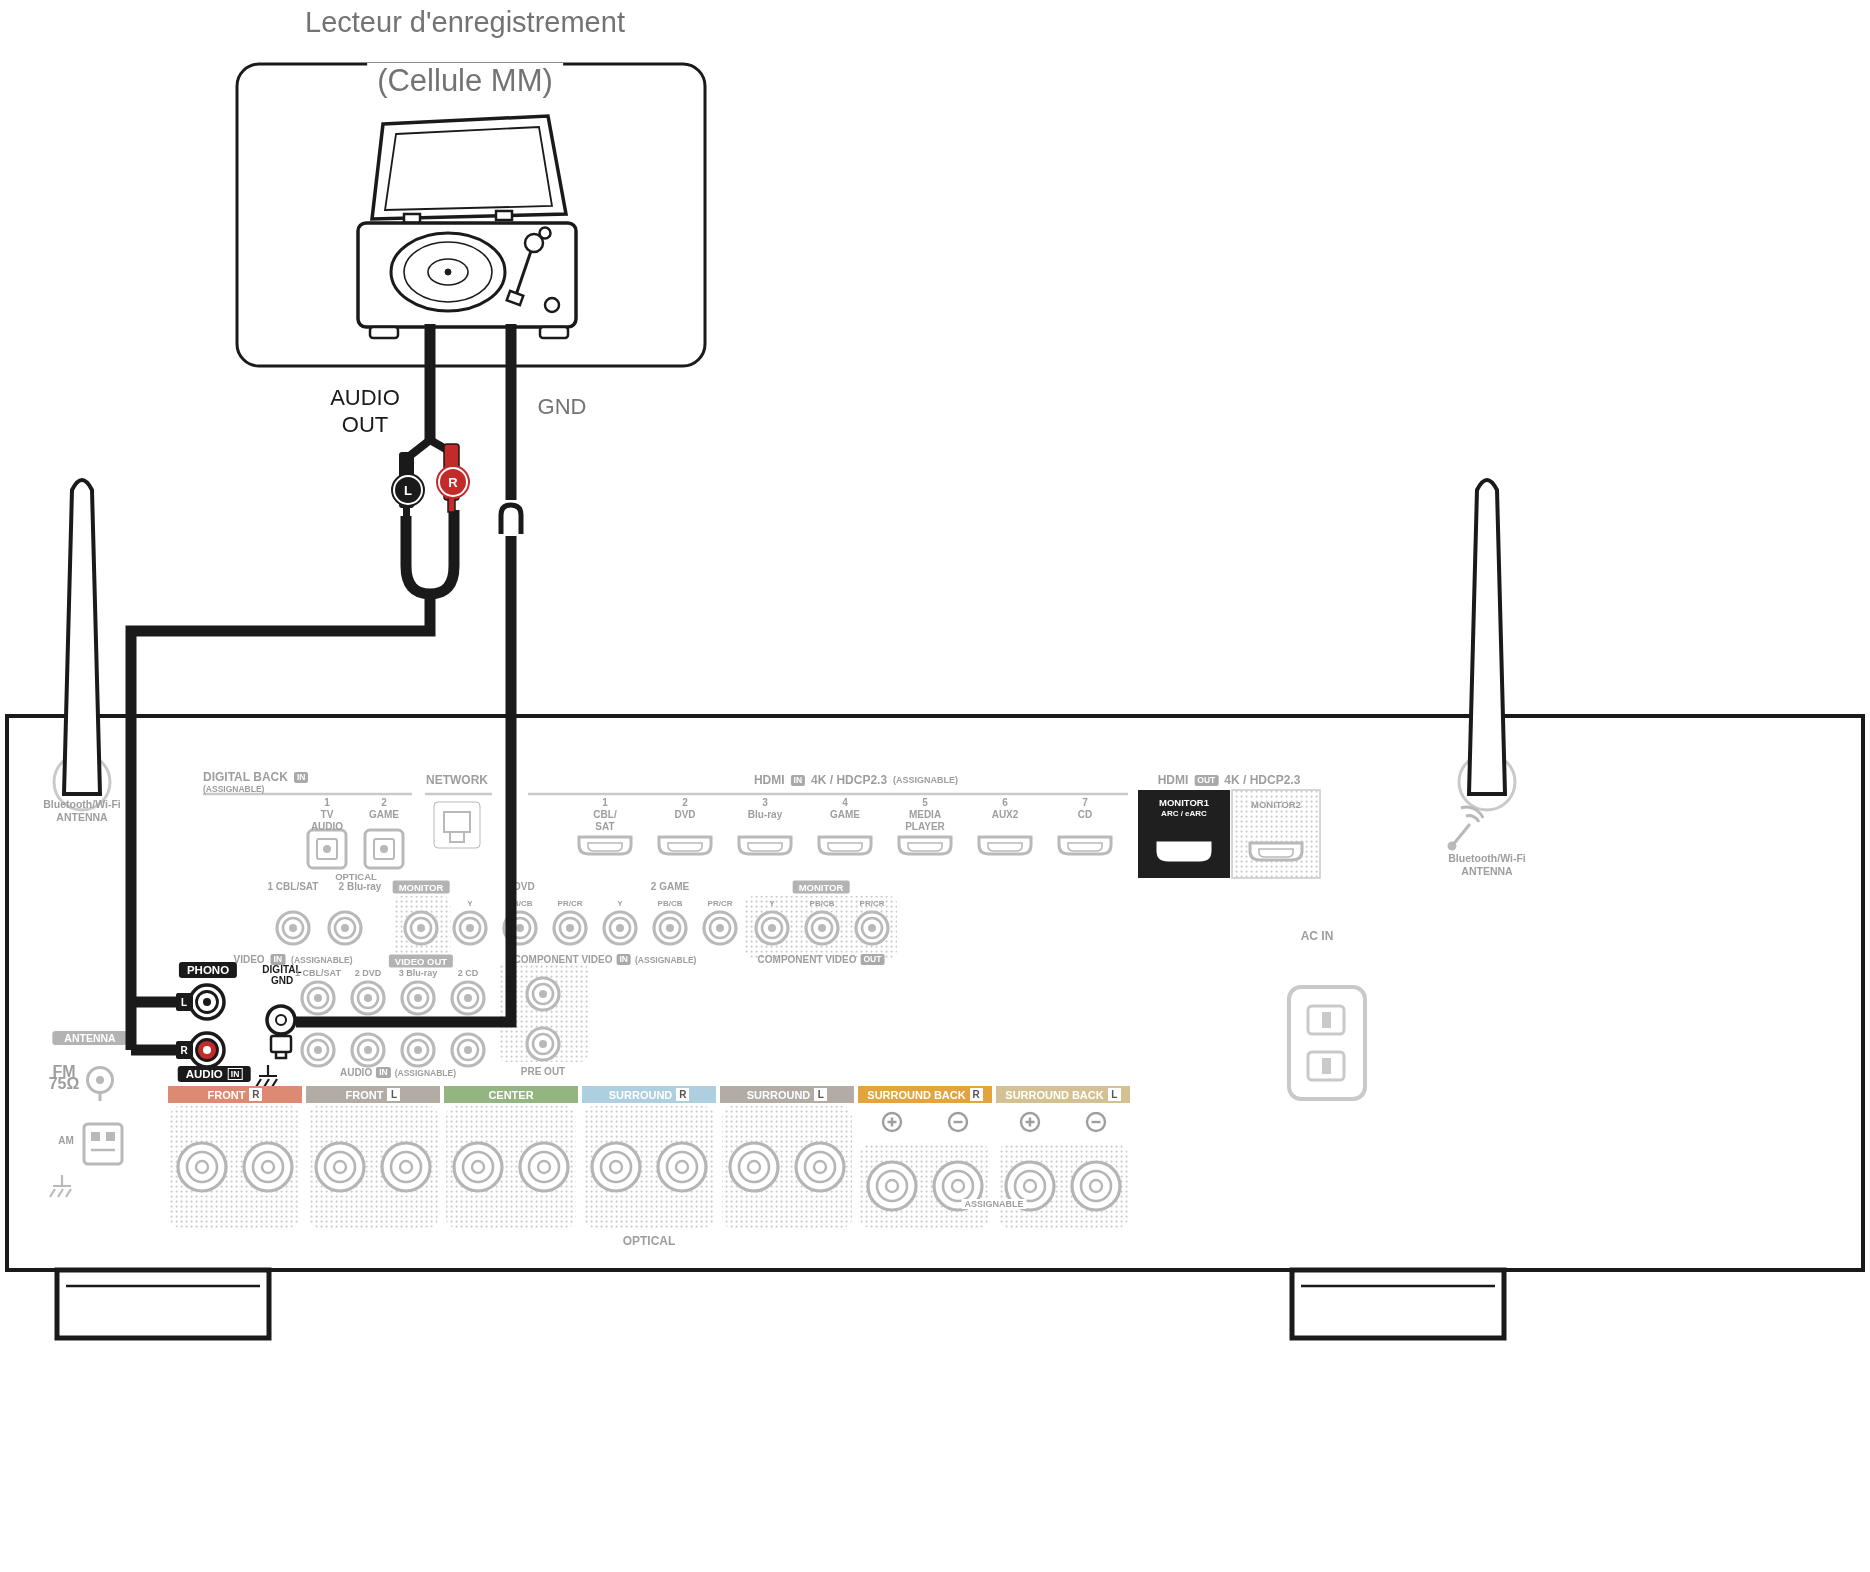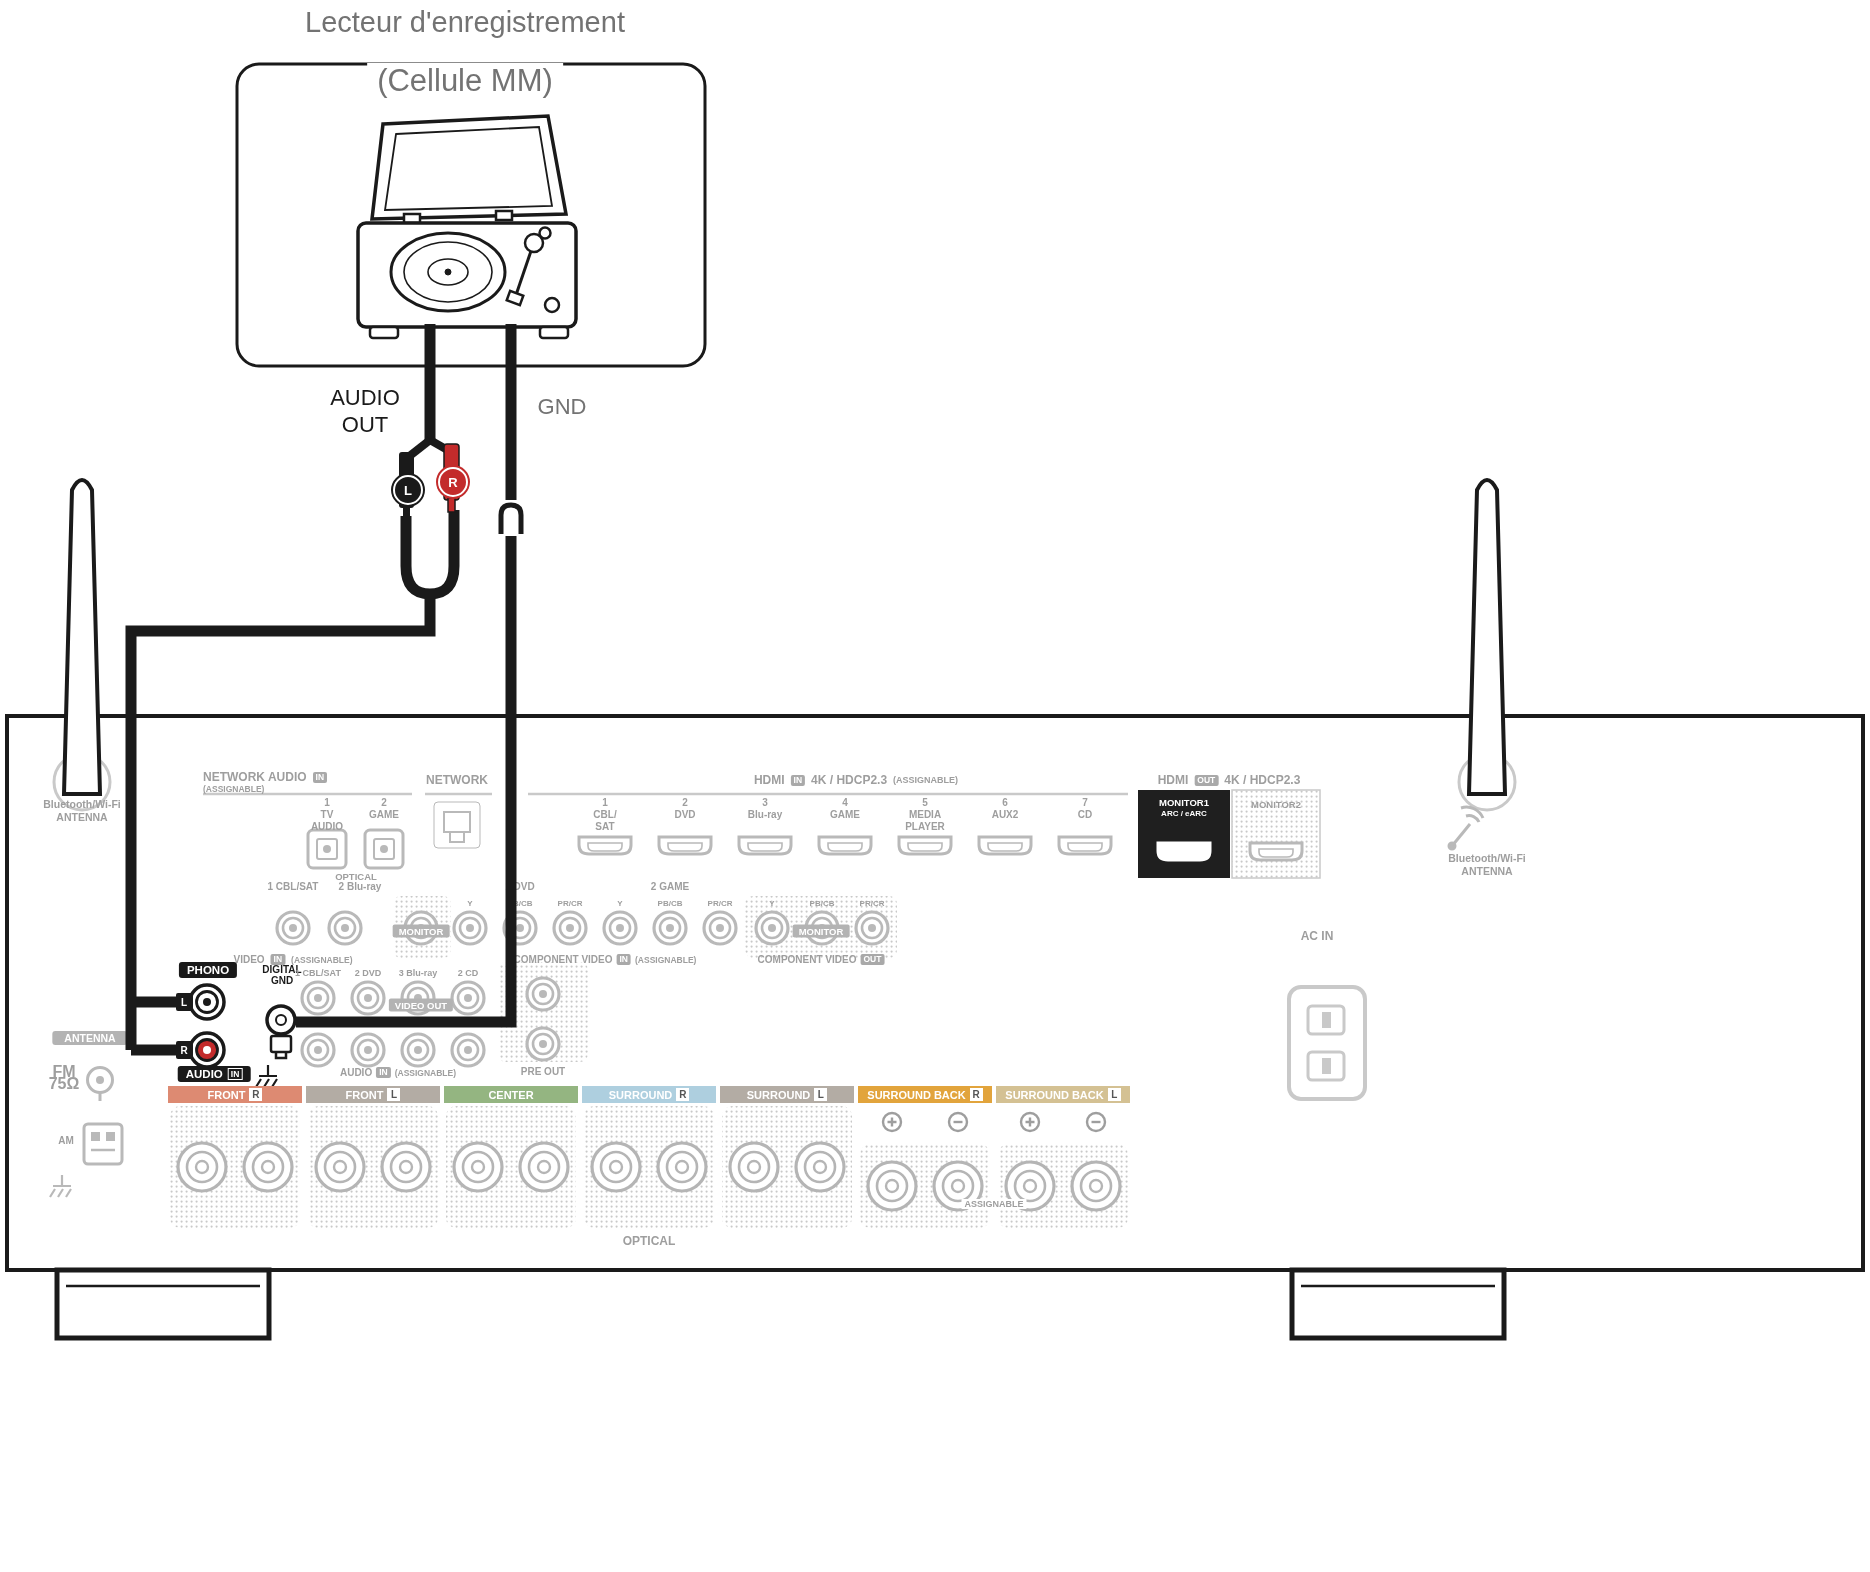--- a/index.html
+++ b/index.html
@@ -23,21 +23,21 @@
   .stack.d { color:#1a1a1a; }
   .stack.w { color:#fff; }
 
   .hdrf { position:absolute; transform:translateX(-50%); display:flex; gap:6px; align-items:center;
           color:#9e9e9e; font-weight:bold; font-size:12px; white-space:nowrap; z-index:2; }
   .hdrl { position:absolute; display:flex; gap:6px; align-items:center;
           color:#9e9e9e; font-weight:bold; font-size:12px; white-space:nowrap; z-index:2; }
   .bdg { display:inline-block; background:#a9a9a9; color:#fff; font-size:8.5px; line-height:11px;
          padding:0 3px; border-radius:2px; font-weight:bold; }
   .gbox { position:absolute; transform:translate(-50%,-50%); background:#b3b3b3; color:#fff;
-          font-size:9.5px; font-weight:bold; padding:1px 6px; border-radius:2px; white-space:nowrap; z-index:2;margin-top:44px; }
+          font-size:9.5px; font-weight:bold; padding:1px 6px; border-radius:2px; white-space:nowrap; z-index:2; }
   .dpill { position:absolute; transform:translate(-50%,-50%); background:#1a1a1a; color:#fff;
            font-weight:bold; font-size:11.5px; padding:2px 8px; border-radius:3px; white-space:nowrap;
            display:flex; gap:5px; align-items:center; z-index:2; }
   .inbdg { display:inline-block; border:1.5px solid #fff; color:#fff; font-size:8.5px; line-height:10px;
            padding:0 2px; font-weight:bold; }
   .apill { position:absolute; transform:translate(-50%,-50%); background:#b3b3b3; color:#fff;
            font-weight:bold; font-size:10.5px; padding:1px 12px; border-radius:3px; z-index:2; }
 
   .title2 { background:#fff; padding:0 10px; }
 
@@ -273,21 +273,21 @@
   <div class="stack" style="left:82px;top:798px;font-size:10.5px;line-height:13px">
     <span>Bluetooth/Wi-Fi</span>
     <span>ANTENNA</span>
   </div>
   <div class="stack" style="left:1487px;top:852px;font-size:10.5px;line-height:13px">
     <span>Bluetooth/Wi-Fi</span>
     <span>ANTENNA</span>
   </div>
 
   <div class="hdrl" style="left:203px;top:770px">
-    <span>NETWORK AUDIO</span>
+    <span>DIGITAL BACK</span>
     <span class="bdg">IN</span>
   </div>
   <div class="lbl g f85" style="left:203px;top:784px">(ASSIGNABLE)</div>
   <div class="stack" style="left:327px;top:797px">
     <span>1</span>
     <span>TV</span>
     <span>AUDIO</span>
   </div>
   <div class="stack" style="left:384px;top:797px">
     <span>2</span>

